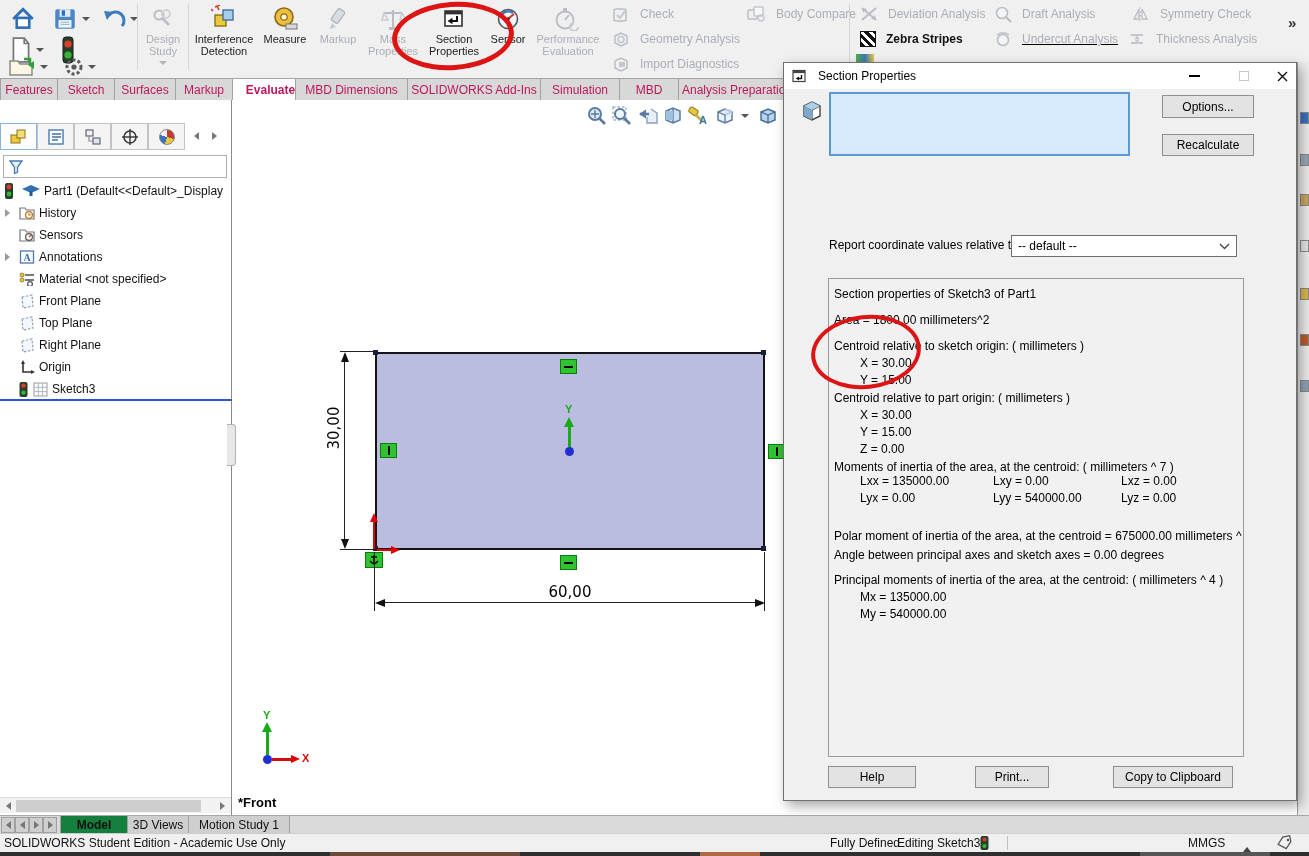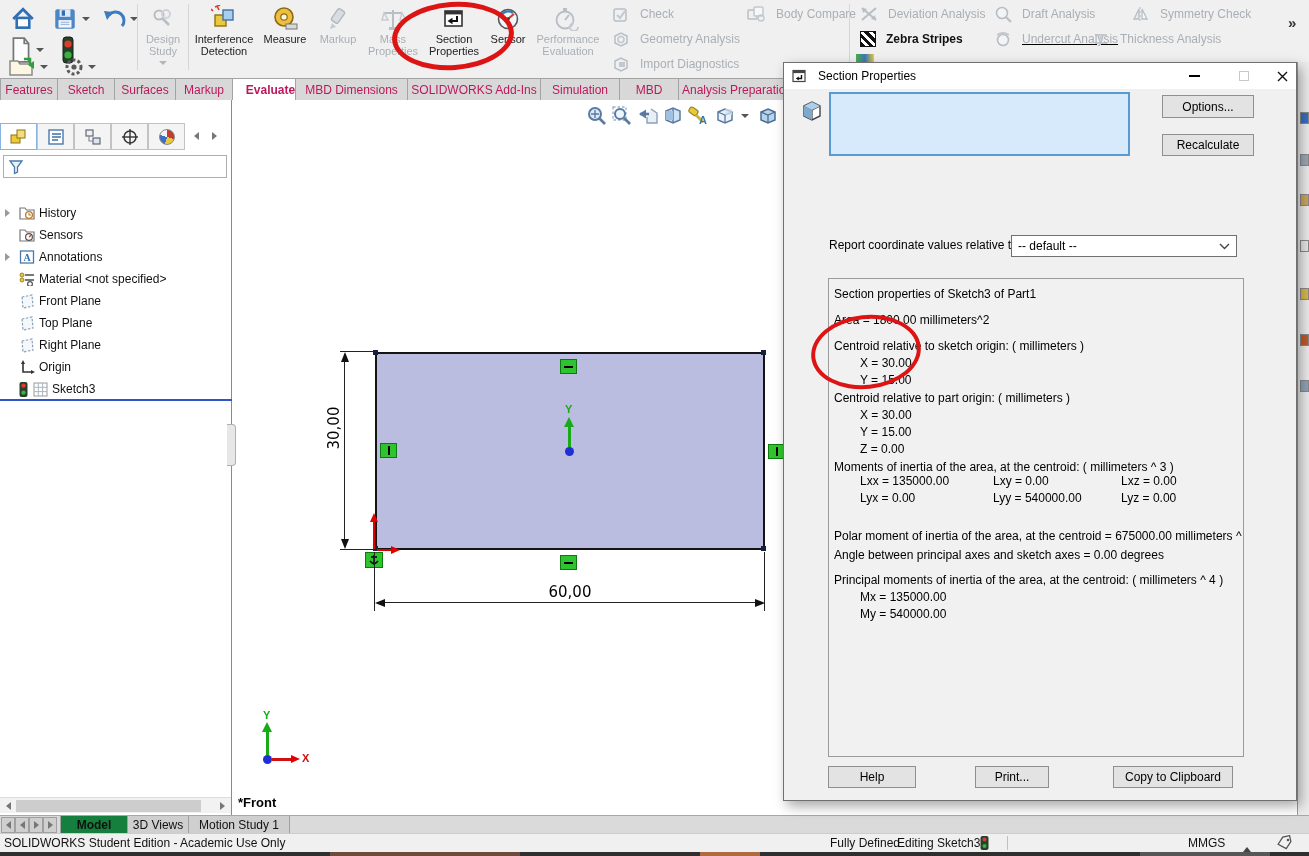--- a/index.html
+++ b/index.html
@@ -353,21 +353,21 @@
     <div class="srow" style="left:1128px;top:4px;">
       <span class="ticn">
         <svg width="18" height="18" viewBox="0 0 18 18">
             <path d="M8 2 L8 16" stroke="#c3c8ce" stroke-width="1.4" stroke-dasharray="2 2"></path>
             <path d="M7 4 L2 14 L7 14 Z" fill="#e9ebee" stroke="#b9bec5" stroke-width="1.3"></path>
             <path d="M10 4 L15 14 L10 14 Z" fill="#f6f7f8" stroke="#b9bec5" stroke-width="1.3"></path>
           </svg>
       </span>
       <span class="slabel">Symmetry Check</span>
     </div>
-    <div class="srow" style="left:1088px;top:29px;">
+    <div class="srow" style="left:1124px;top:29px;">
       <span class="ticn">
         <svg width="18" height="18" viewBox="0 0 18 18">
             <line x1="3" y1="5" x2="15" y2="5" stroke="#b9bec5" stroke-width="1.6"></line>
             <line x1="3" y1="13" x2="15" y2="13" stroke="#b9bec5" stroke-width="1.6"></line>
             <polygon points="9,5.5 6.5,9 11.5,9" fill="#c3c8ce"></polygon>
             <polygon points="9,12.5 6.5,9.5 11.5,9.5" fill="#c3c8ce"></polygon>
           </svg>
       </span>
       <span class="slabel">Thickness Analysis</span>
     </div>
@@ -537,20 +537,36 @@
     <div class="sb-arrow" style="left:208px;top:30px;">
         <span class="tri-r2"></span>
       </div>
 
     <div id="tree-filter">
       <svg width="16" height="16" viewBox="0 0 16 16">
           <path d="M2 2 L14 2 L9.5 8 L9.5 13 L6.5 14.5 L6.5 8 Z" fill="#e8f0f8" stroke="#4a7aaa" stroke-width="1.3"></path>
         </svg>
     </div>
 
+    <div class="trow" style="top:80px;">
+      <span class="ticn" style="margin-left:4px;">
+        <svg width="10" height="16" viewBox="0 0 10 16">
+            <rect x="1" y="0" width="8" height="16" rx="2" fill="#27402a"></rect>
+            <circle cx="5" cy="4" r="2.4" fill="#e23b2e"></circle>
+            <circle cx="5" cy="11" r="2.4" fill="#37b33e"></circle>
+          </svg>
+      </span>
+      <span class="ticn">
+        <svg width="18" height="13" viewBox="0 0 18 13">
+            <polygon points="9,0 18,4 9,8 0,4" fill="#2e6fb5"></polygon>
+            <rect x="7.5" y="6" width="3" height="5" fill="#245a94"></rect>
+          </svg>
+      </span>
+      <span>Part1 (Default&lt;&lt;Default&gt;_Display</span>
+    </div>
 
     <div class="trow" style="top:102px;">
       <span class="texp"><span class="tri-r"></span></span>
       <span class="ticn">
         <svg width="16" height="14" viewBox="0 0 16 14">
             <path d="M1 13 L1 2 L6 2 L7.5 4 L15 4 L15 13 Z" fill="#fff" stroke="#777" stroke-width="1.2"></path>
             <circle cx="10" cy="9" r="3.4" fill="#fff" stroke="#c07820" stroke-width="1.3"></circle>
             <path d="M10 7 L10 9 L12 9" stroke="#c07820" stroke-width="1.1" fill="none"></path>
           </svg>
       </span>
@@ -717,21 +733,21 @@
     <div id="dlg-results">
       <div class="rline" style="top:8px;">Section properties of Sketch3 of Part1</div>
       <div class="rline" style="top:34px;">Area = 1800.00 millimeters^2</div>
       <div class="rline" style="top:60px;">Centroid relative to sketch origin: ( millimeters )</div>
       <div class="rline ind" style="top:77px;">X = 30.00</div>
       <div class="rline ind" style="top:94px;">Y = 15.00</div>
       <div class="rline" style="top:112px;">Centroid relative to part origin: ( millimeters )</div>
       <div class="rline ind" style="top:129px;">X = 30.00</div>
       <div class="rline ind" style="top:146px;">Y = 15.00</div>
       <div class="rline ind" style="top:163px;">Z = 0.00</div>
-      <div class="rline" style="top:181px;">Moments of inertia of the area, at the centroid: ( millimeters ^ 3 )</div>
+      <div class="rline" style="top:181px;">Moments of inertia of the area, at the centroid: ( millimeters ^ 7 )</div>
       <div class="mrow" style="top:195px;">
         <span>Lxx = 135000.00</span>
         <span>Lxy = 0.00</span>
         <span>Lxz = 0.00</span>
       </div>
       <div class="mrow" style="top:212px;">
         <span>Lyx = 0.00</span>
         <span>Lyy = 540000.00</span>
         <span>Lyz = 0.00</span>
       </div>

